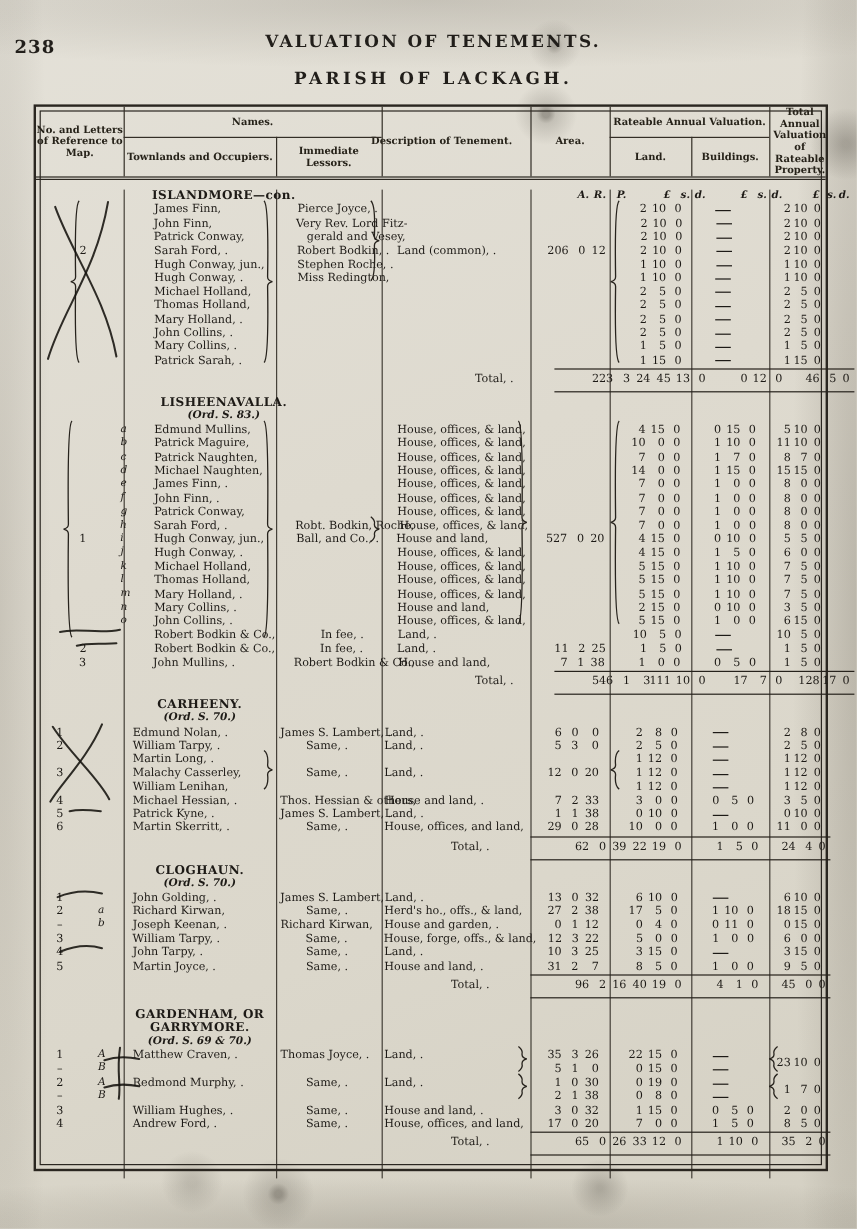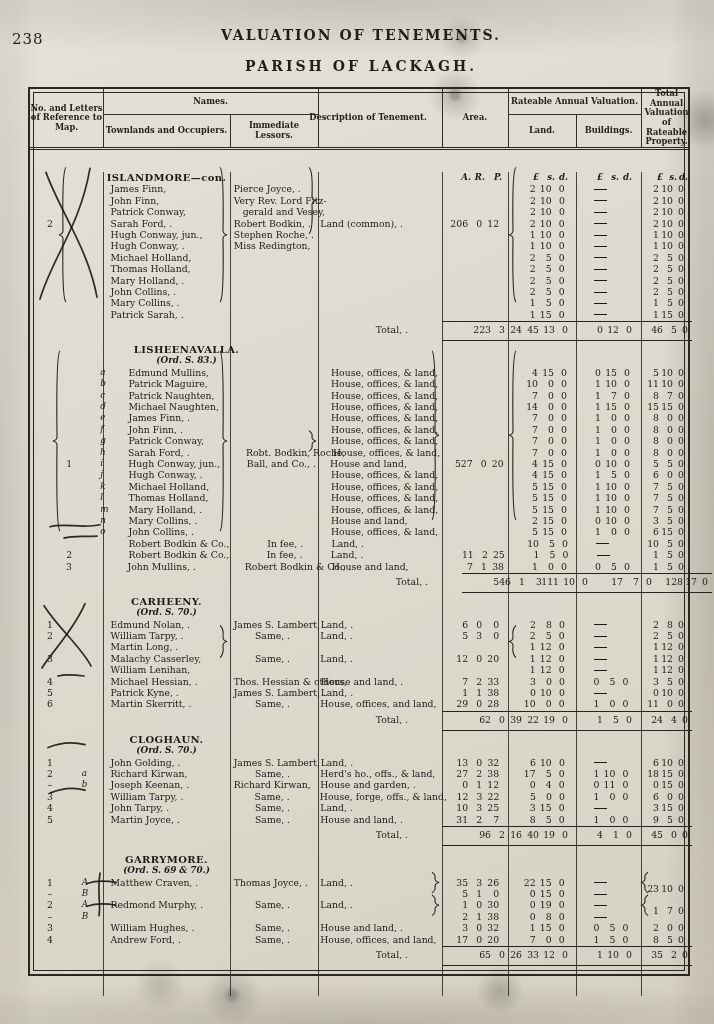--- a/index.html
+++ b/index.html
@@ -14,21 +14,21 @@
           radial-gradient(circle at 232px 995px, rgba(45,40,32,.35) 0 3px, rgba(45,40,32,.14) 9px, transparent 30px),
           radial-gradient(circle at 500px 990px, rgba(45,40,32,.22) 0 2px, transparent 24px),
           radial-gradient(circle at 160px 985px, rgba(45,40,32,.15) 0 4px, transparent 26px),
           radial-gradient(circle at 705px 120px, rgba(45,40,32,.25) 0 3px, transparent 30px),
           radial-gradient(ellipse 120% 8% at 50% 0%, rgba(70,63,50,.18), transparent 70%),
           radial-gradient(ellipse 120% 6% at 50% 100%, rgba(70,63,50,.20), transparent 70%),
           radial-gradient(ellipse 10% 120% at 100% 50%, rgba(70,63,50,.22), transparent 75%),
           radial-gradient(ellipse 8% 120% at 0% 50%, rgba(70,63,50,.14), transparent 75%),
           linear-gradient(160deg, #e4e1d8 0%, #dedacf 40%, #dbd7cb 70%, #d4d0c3 100%);
         color:#211e1a;}
-  #pageno{position:absolute;left:12px;top:30px;font-size:15px;font-weight:normal;letter-spacing:1px;text-align:right;}
+  #pageno{position:absolute;left:12px;top:30px;font-size:15px;font-weight:bold;letter-spacing:1px;text-align:right;}
   #title{position:absolute;left:30px;top:27px;width:662px;text-align:center;
          font-size:14px;font-weight:bold;letter-spacing:2px;}
   #subtitle{position:absolute;left:30px;top:58px;width:662px;text-align:center;
             font-size:14px;font-weight:bold;letter-spacing:3px;}
   
   #tbl{position:absolute;left:28px;top:87px;width:662px;height:889px;
        border:2px solid #2a2620;outline:1px solid #2a2620;outline-offset:-6px;
        box-sizing:border-box;}
   #thead{position:relative;height:58px;border-bottom:3px double #2a2620;
          font-family:"DejaVu Serif","Liberation Serif",serif;}
@@ -111,21 +111,21 @@
       <div class="hline-h" style="left:478px;top:25px;width:133px;"></div>
     </div>
     <div id="tbody">
       <div class="vline" style="left:73px;"></div>
       <div class="vline" style="left:200px;"></div>
       <div class="vline" style="left:288px;"></div>
       <div class="vline" style="left:412px;"></div>
       <div class="vline" style="left:478px;"></div>
       <div class="vline" style="left:546px;"></div>
       <div class="vline" style="left:611px;"></div>
-    <div class="sec" style="margin-top: 22px;">
+    <div class="sec" style="margin-top: 8px; padding-left: 20px;">
           <div class="secline">
             <div class="sechead">ISLANDMORE—con.</div>
             <div class="cell trip area units" style="position: absolute; left: 412px; top: 0px;">
               <span>A.</span>
               <span>R.</span>
               <span>P.</span>
             </div>
             <div class="cell trip land units" style="position: absolute; left: 478px; top: 0px;">
               <span>£</span>
               <span>s.</span>
@@ -1289,20 +1289,23 @@
               <span>0</span>
             </div>
             <div class="cell trip tot">
               <span>45</span>
               <span>0</span>
               <span>0</span>
             </div>
           </div>
         </div>
         <div class="sec" style="margin-top: 12px;">
+          <div class="secline">
+            <div class="sechead">GARDENHAM, OR</div>
+          </div>
           <div class="secline">
             <div class="sechead">GARRYMORE.</div>
           </div>
           <div class="secline">
             <div class="sechead ord">(Ord. S. 69 &amp; 70.)</div>
           </div>
           <div class="row">
             <div class="cell num">1</div>
             <div class="cell ltr">A</div>
             <div class="cell occ">Matthew Craven, .</div>

